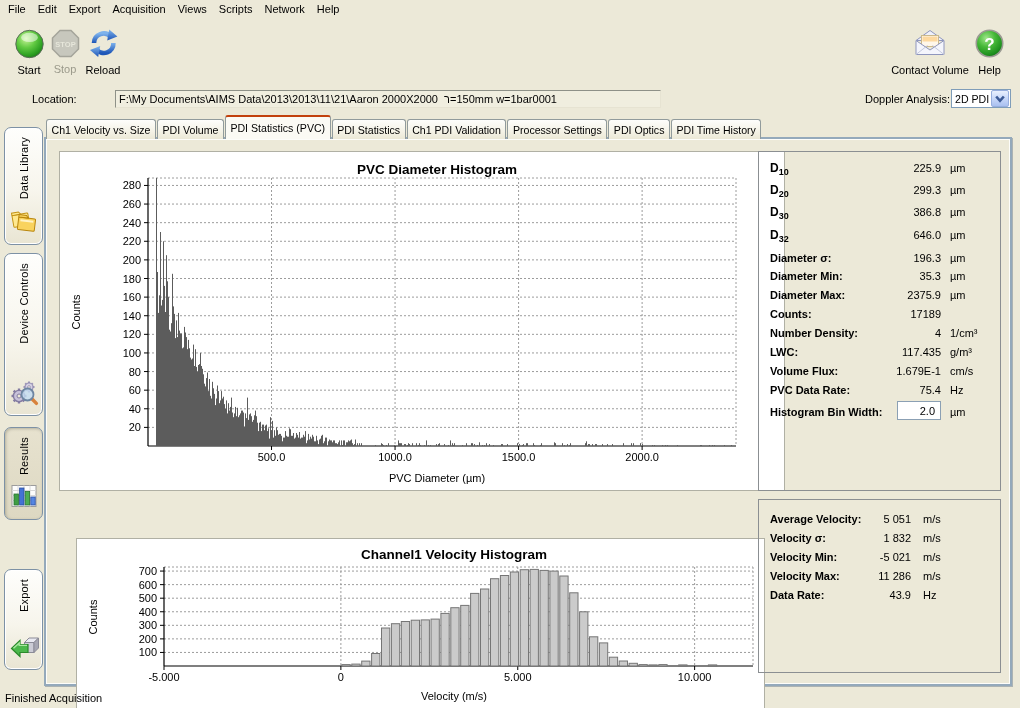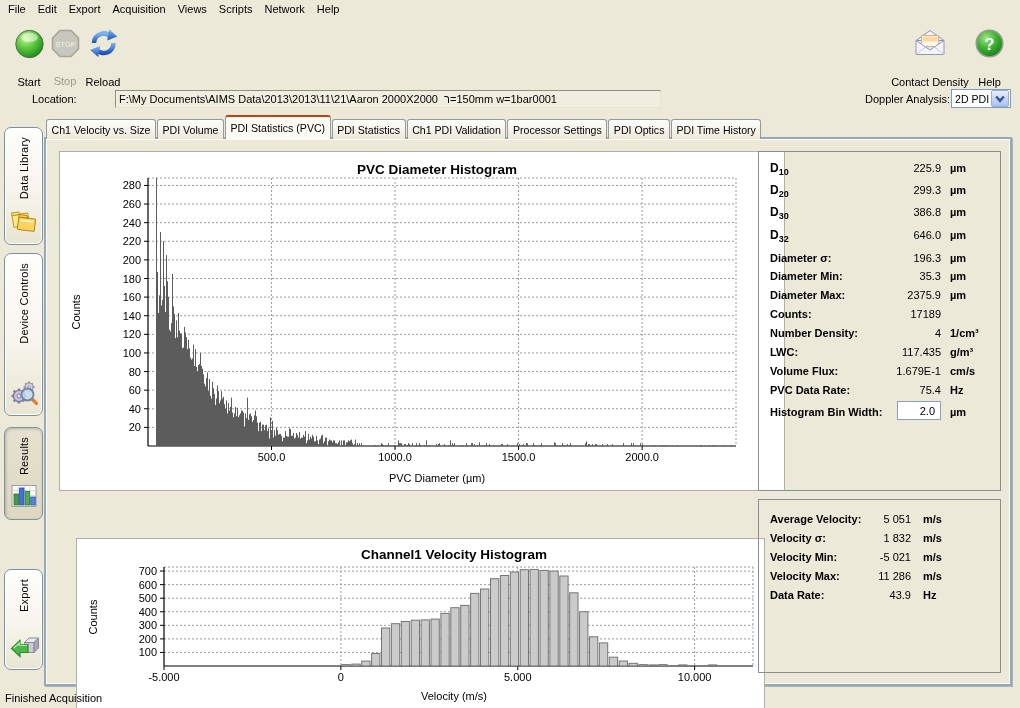--- a/index.html
+++ b/index.html
@@ -6,21 +6,21 @@
   body{font-family:"Liberation Sans",sans-serif;background:#ece9d8;}
   .app{position:relative;width:1020px;height:708px;background:#ece9d8;overflow:hidden;font-size:11px;color:#000;}
 
   
   .menubar{position:absolute;left:0;top:0;width:100%;height:19px;}
   .menu-item{display:inline-block;padding:3px 6px 0 6px;height:16px;cursor:default;}
   .menubar .menu-item:first-child{margin-left:2px;}
 
   
   .tbtn{position:absolute;display:flex;flex-direction:column;align-items:center;cursor:default;}
-  .tbtn .lab{margin-top:15px;white-space:nowrap;}
+  .tbtn .lab{margin-top:3px;white-space:nowrap;}
   .tbtn.disabled .lab{color:#9b9a8b;}
 
   
   .loc-label{position:absolute;left:8px;top:93px;padding-left:24px;}
   .loc-input{position:absolute;left:115px;top:90px;width:546px;height:18px;box-sizing:border-box;unicode-bidi:bidi-override;direction:ltr;
     background:#f0eedf;border:1px solid;border-color:#8e9188 #e6e3d2 #e6e3d2 #8e9188;
     font-family:"Liberation Sans",sans-serif;font-size:11px;padding:1px 3px;color:#000;}
   .dop-label{position:absolute;left:858px;top:93px;width:92px;text-align:right;}
   .combo{position:absolute;left:951px;top:89px;width:60px;height:19px;box-sizing:border-box;
     background:#fff;border:1px solid #7f9db9;display:flex;align-items:center;}
@@ -47,21 +47,21 @@
     border:1px solid #919b9c;border-bottom:none;border-radius:3px 3px 0 0;vertical-align:bottom;cursor:default;font-size:10.6px;}
   .tab.active{height:24px;margin-top:0;padding-top:5px;background:#fbfaf4;
     border-top:2px solid #c2410c;position:relative;z-index:6;}
 
   
   .chart-panel{position:absolute;box-sizing:border-box;background:#fff;border:1px solid #b0b0a4;}
   .stats-panel{position:absolute;box-sizing:border-box;border:1px solid #8b8f92;}
   .stat-row{position:absolute;left:0;width:100%;height:18px;line-height:18px;}
   .stat-row .slabel{position:absolute;left:11px;font-weight:bold;white-space:nowrap;}
   .stat-row .svalue{position:absolute;text-align:right;white-space:nowrap;}
-  .stat-row .sunit{position:absolute;font-weight:bold;white-space:nowrap;}
+  .stat-row .sunit{position:absolute;font-weight:normal;white-space:nowrap;}
   .stats-top .svalue{right:59px;left:auto;width:120px;}
   .stats-top .sunit{left:191px;}
   .stats-bot .svalue{right:89px;left:auto;width:110px;}
   .stats-bot .sunit{left:164px;}
   .dsub{font-size:9px;font-weight:bold;position:relative;top:3px;}
   .bin-input{position:absolute;left:138px;top:-2px;width:44px;height:19px;box-sizing:border-box;
     background:#fff;border:1px solid #8ba0b4;font-family:"Liberation Sans",sans-serif;font-size:11px;
     text-align:right;padding-right:5px;color:#000;}
 
   
@@ -130,21 +130,21 @@
   <div class="tbtn" style="left:890px;top:28px;width:80px;">
     <span class="icon">
       <svg width="34" height="31" viewBox="0 0 34 31">
         <polygon points="3,12.5 17,2.5 31,12.5" fill="#eef0fa" stroke="#8f96bd" stroke-width="1"></polygon>
         <rect x="8.5" y="7.5" width="17" height="11" fill="#fff7ea" stroke="#cbb98c" stroke-width="1"></rect>
         <rect x="9.5" y="8.5" width="15" height="5" fill="#fdd9a0"></rect>
         <path d="M3 12.5 L17 22 L31 12.5 L31 26.5 L3 26.5 Z" fill="#f4f5fc" stroke="#8f96bd" stroke-width="1"></path>
         <path d="M3 26.5 L14.5 17.5 M31 26.5 L19.5 17.5" fill="none" stroke="#c3c8dd" stroke-width="1"></path>
       </svg>
     </span>
-    <span class="lab">Contact Density</span>
+    <span class="lab">Contact Volume</span>
   </div>
 
   <div class="tbtn" style="left:968px;top:28px;width:43px;">
     <span class="icon">
       <svg width="31" height="31" viewBox="0 0 31 31">
         <defs>
           <radialGradient id="gHelp" cx="38%" cy="30%" r="75%">
             <stop offset="0%" stop-color="#9fe68a"></stop>
               <stop offset="45%" stop-color="#46b838"></stop>
             <stop offset="85%" stop-color="#1d8f1d"></stop>

